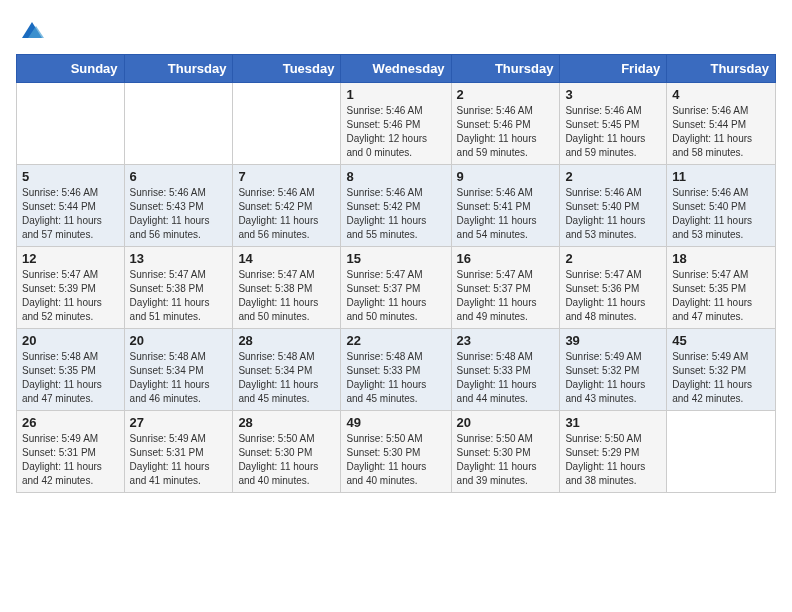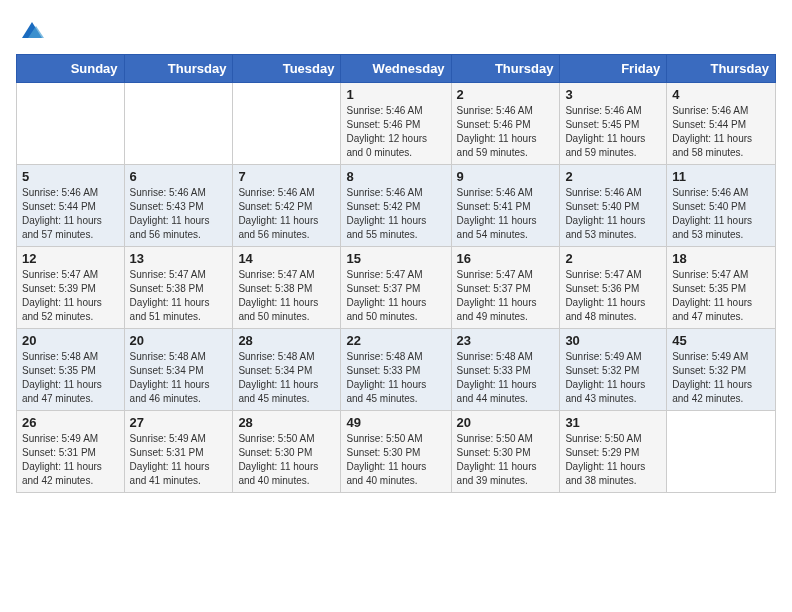--- a/index.html
+++ b/index.html
@@ -288,21 +288,21 @@
 and 45 minutes.</div>
         </td>
         <td>
           <span class="day-number">23</span>
           <div class="day-info" style="white-space: pre-line;">Sunrise: 5:48 AM
 Sunset: 5:33 PM
 Daylight: 11 hours
 and 44 minutes.</div>
         </td>
         <td>
-          <span class="day-number">30</span>
+          <span class="day-number">39</span>
           <div class="day-info" style="white-space: pre-line;">Sunrise: 5:49 AM
 Sunset: 5:32 PM
 Daylight: 11 hours
 and 43 minutes.</div>
         </td>
         <td>
           <span class="day-number">45</span>
           <div class="day-info" style="white-space: pre-line;">Sunrise: 5:49 AM
 Sunset: 5:32 PM
 Daylight: 11 hours

